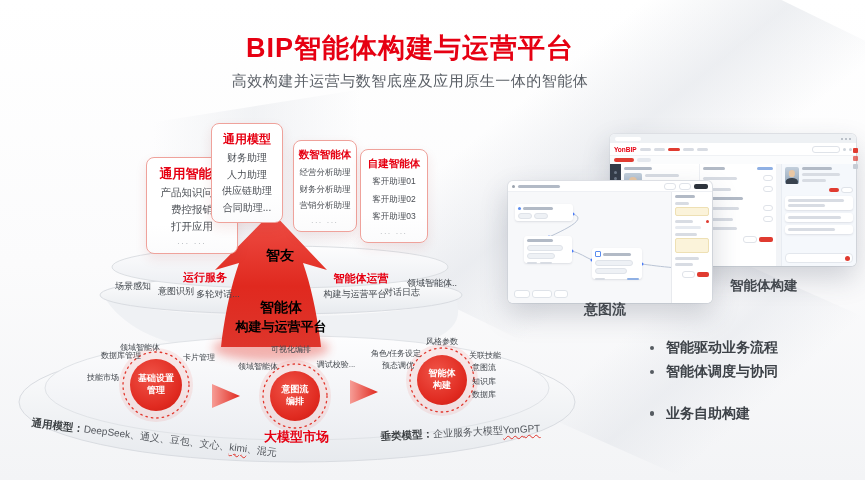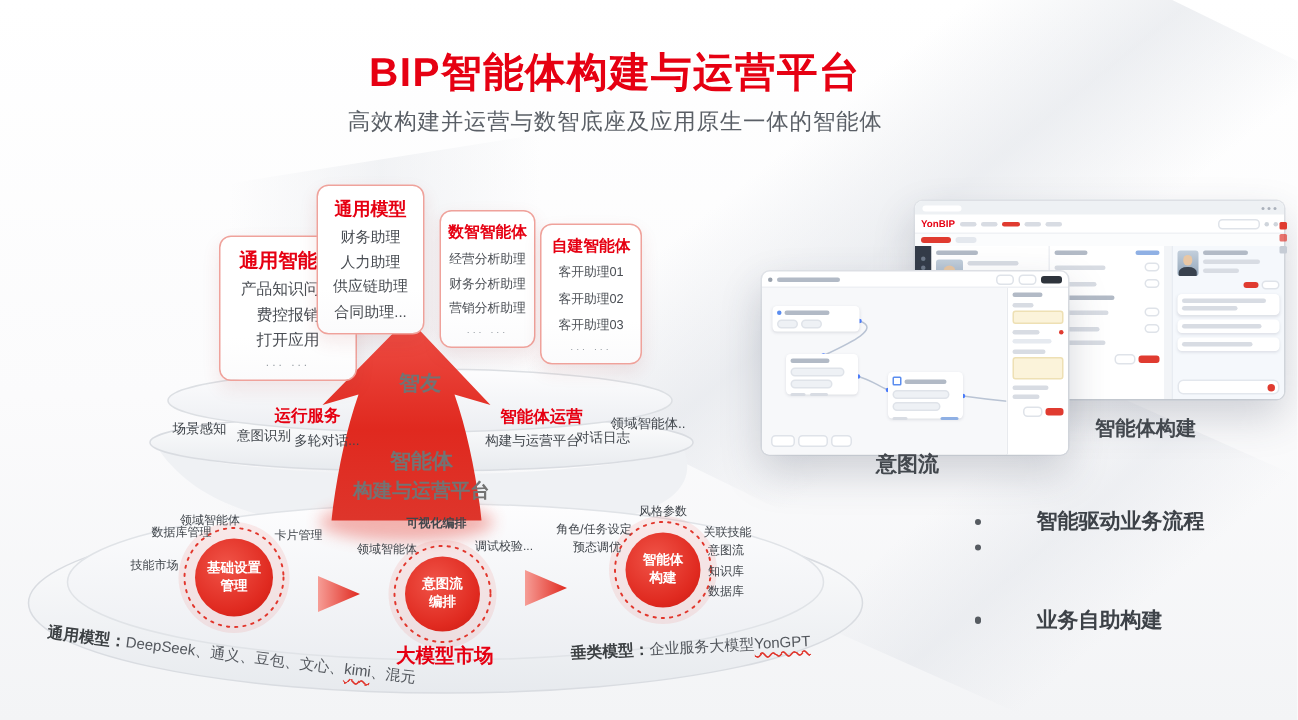--- a/index.html
+++ b/index.html
@@ -22,34 +22,34 @@
   .acard .m{color:#9aa0a6;letter-spacing:2px;}
   .card1 .t{font-size:13px}.card1 .i{font-size:10.5px}.card1 .m{font-size:8px}
   .card2 .t{font-size:12px}.card2 .i{font-size:10px}
   .card3 .t{font-size:10.5px}.card3 .i{font-size:8.5px}.card3 .m{font-size:7px}
   .card4 .t{font-size:10.5px}.card4 .i{font-size:8.5px}.card4 .m{font-size:7px}
   
   .lbl{position:absolute;transform:translate(-50%,-50%);white-space:nowrap;color:#41464c;z-index:6;}
   .lbl.rt{color:#e60012;font-weight:bold;font-size:11px;}
   .lbl.s9{font-size:9px;}
   .lbl.s8{font-size:8px;}
-  .lbl.wt{color:#737373;font-weight:bold;}
+  .lbl.wt{color:#000000;font-weight:bold;}
   .ctxt{position:absolute;transform:translate(-50%,-50%);color:#fff;font-weight:bold;font-size:9px;
         text-align:center;line-height:1.3;z-index:6;white-space:nowrap;}
   .ctxt span{display:block;}
   
   .mband{position:absolute;white-space:nowrap;z-index:6;color:#4a4f55;}
   .mband .bold{font-weight:bold;color:#3c4043;font-size:10.5px;}
   .mband .val{font-size:10px;color:#53575d;}
   .squig{text-decoration-line:underline;text-decoration-style:wavy;text-decoration-color:#e0342b;
          text-decoration-thickness:1px;text-underline-offset:2px;}
   .market{position:absolute;font-size:13px;font-weight:bold;color:#e60012;z-index:6;white-space:nowrap;}
   
   .caption{position:absolute;font-weight:bold;color:#43484e;z-index:6;white-space:nowrap;}
-  .feat-row{position:absolute;display:flex;align-items:center;z-index:6;gap:25px;}
+  .feat-row{position:absolute;display:flex;align-items:center;z-index:6;}
   .feat-dot{width:4px;height:4px;border-radius:50%;background:#565b61;margin-right:12px;}
   .feat-txt{font-size:14px;font-weight:bold;color:#3d4248;white-space:nowrap;}
   
   .win{position:absolute;background:#fff;border-radius:5px;
        box-shadow:0 12px 28px rgba(50,60,80,.22),0 0 0 1px #e4e7eb;box-sizing:border-box;}
   .row{display:flex;align-items:center;}
   .b{height:3px;border-radius:2px;background:#d8dce3;flex:none;}
   .bd{background:#b2bac6;}
   .bl{background:#8fb0e4;}
   .dot{border-radius:50%;flex:none;}
@@ -179,21 +179,21 @@
 </div>
 <div class="lbl s8" style="left:140px;top:347px;">领域智能体</div>
 <div class="lbl s8" style="left:121px;top:355px;">数据库管理</div>
 <div class="lbl s8" style="left:103px;top:377px;">技能市场</div>
 <div class="lbl s8" style="left:199px;top:357px;">卡片管理</div>
 
 <div class="ctxt" style="left:295px;top:396px;">
   <span>意图流</span>
   <span>编排</span>
 </div>
-<div class="lbl s8" style="left:291px;top:349px;font-weight:bold;">可视化编排</div>
+<div class="lbl s8" style="left:291px;top:349px;">可视化编排</div>
 <div class="lbl s8" style="left:258px;top:366px;">领域智能体</div>
 <div class="lbl s8" style="left:336px;top:364px;">调试校验...</div>
 
 <div class="ctxt" style="left:442px;top:380px;">
   <span>智能体</span>
   <span>构建</span>
 </div>
 <div class="lbl s8" style="left:442px;top:341px;">风格参数</div>
 <div class="lbl s8" style="left:396px;top:353px;">角色/任务设定</div>
 <div class="lbl s8" style="left:398px;top:365px;">预态调优</div>
@@ -431,20 +431,21 @@
 
 <div class="caption" style="left:584px;top:301px;font-size:14px;">意图流</div>
 <div class="caption" style="left:730px;top:277px;font-size:13.5px;">智能体构建</div>
 
 <div class="feat-row" style="left:650px;top:339px;">
   <div class="feat-dot"></div>
   <div class="feat-txt">智能驱动业务流程</div>
 </div>
 <div class="feat-row" style="left:650px;top:363px;">
   <div class="feat-dot"></div>
+  <div class="feat-txt">智能体调度与协同</div>
 </div>
 <div class="feat-row" style="left:650px;top:405px;">
   <div class="feat-dot"></div>
   <div class="feat-txt">业务自助构建</div>
 </div>
 <div class="feat-row" style="left:650px;top:411px;">
   <div class="feat-dot"></div>
 </div>
 
 </body></html>

